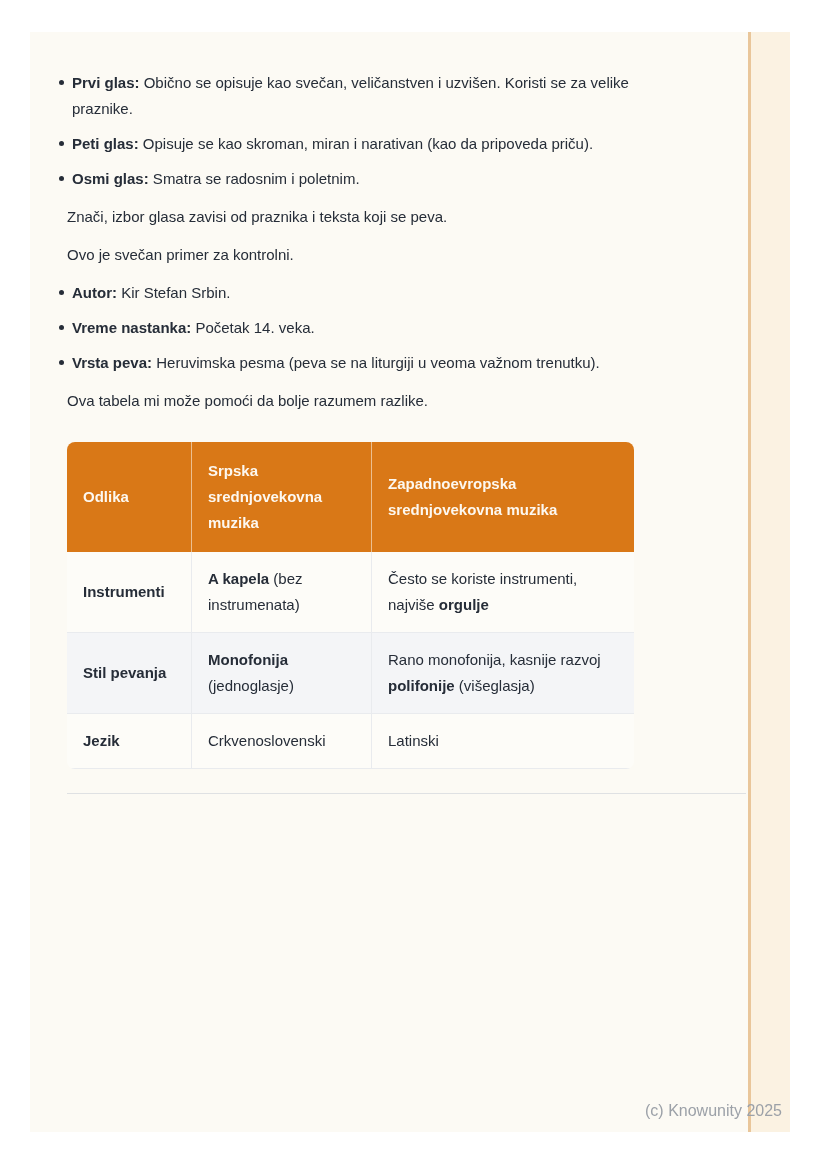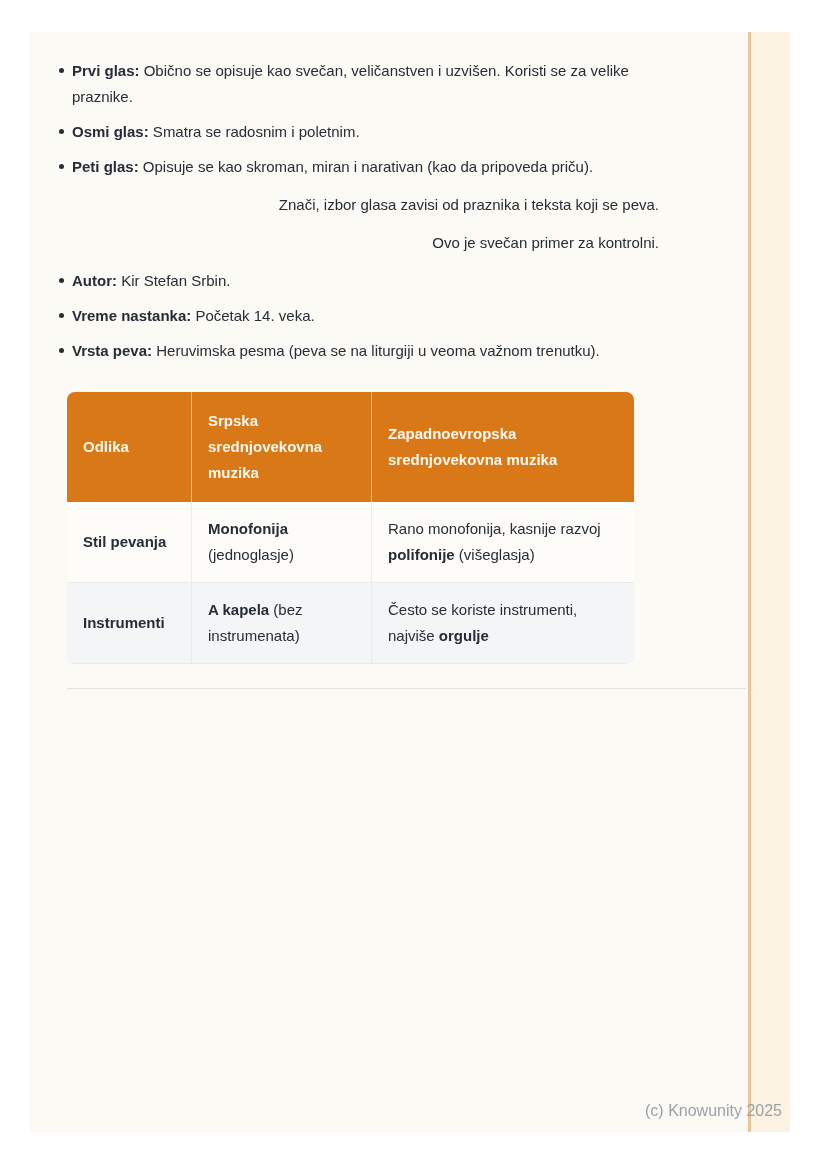--- a/index.html
+++ b/index.html
@@ -21,21 +21,21 @@
     width: 3px; height: 100%;
     background: var(--edge-line, #e9c69a);
   }
   .edge-band {
     position: absolute; top: 0; right: 0;
     width: 39px; height: 100%;
     background: var(--edge-band, #fbf2e2);
   }
   .content {
     position: absolute;
-    left: 37px; top: 14px;
+    left: 37px; top: 26px;
     width: 680px;
     color: #262d38;
     font-size: 15px;
     line-height: 26px;
   }
   ul.doclist {
     list-style: none;
     margin: 12px 0 0 0;
     padding: 0 0 0 5px;
     max-width: 578px;
@@ -49,21 +49,20 @@
     position: absolute;
     left: -13px; top: 10px;
     width: 5px; height: 5px;
     border-radius: 50%;
     background: #262d38;
   }
   .lead { font-weight: 700; }
   p.para {
     margin: 12px 0 0 0;
     max-width: 592px;
-    text-align: right;
   }
   h2.doc-h2 {
     margin: 22px 0 14px 0;
     font-size: 21px;
     line-height: 28px;
     letter-spacing: -0.2px;
     font-weight: 700;
     color: var(--heading-accent, #f5a42b);
   }
   table.cmp {
@@ -117,24 +116,24 @@
   <div class="edge-band"></div>
   <div class="edge-line"></div>
 
   <div class="content">
 
     <ul class="doclist">
       <li>
         <span class="lead">Prvi glas:</span><span> Obično se opisuje kao svečan, veličanstven i uzvišen. Koristi se za velike praznike.</span>
       </li>
       <li>
-        <span class="lead">Osmi glas:</span><span> Smatra se radosnim i poletnim.</span>
+        <span class="lead">Peti glas:</span><span> Opisuje se kao skroman, miran i narativan (kao da pripoveda priču).</span>
       </li>
       <li>
-        <span class="lead">Peti glas:</span><span> Opisuje se kao skroman, miran i narativan (kao da pripoveda priču).</span>
+        <span class="lead">Osmi glas:</span><span> Smatra se radosnim i poletnim.</span>
       </li>
     </ul>
 
     <p class="para">Znači, izbor glasa zavisi od praznika i teksta koji se peva.</p>
 
 
     <p class="para">Ovo je svečan primer za kontrolni.</p>
 
     <ul class="doclist">
       <li>
@@ -142,44 +141,50 @@
       </li>
       <li>
         <span class="lead">Vreme nastanka:</span><span> Početak 14. veka.</span>
       </li>
       <li>
         <span class="lead">Vrsta peva:</span><span> Heruvimska pesma (peva se na liturgiji u veoma važnom trenutku).</span>
       </li>
     </ul>
 
 
+    <p class="para">Ova tabela mi može pomoći da bolje razumem razlike.</p>
 
     <table class="cmp">
       <colgroup>
         <col style="width:124px">
         <col style="width:180px">
         <col style="width:263px">
       </colgroup>
       <thead>
         <tr>
           <th>Odlika</th>
           <th>Srpska srednjovekovna muzika</th>
           <th>Zapadnoevropska srednjovekovna muzika</th>
         </tr>
       </thead>
       <tbody>
         <tr>
+          <td class="feature">Instrumenti</td>
+          <td><span></span><span class="lead">A kapela</span><span> (bez instrumenata)</span></td>
+          <td><span>Često se koriste instrumenti, najviše </span><span class="lead">orgulje</span><span></span></td>
+        </tr>
+        <tr>
           <td class="feature">Stil pevanja</td>
           <td><span></span><span class="lead">Monofonija</span><span> (jednoglasje)</span></td>
           <td><span>Rano monofonija, kasnije razvoj </span><span class="lead">polifonije</span><span> (višeglasja)</span></td>
         </tr>
         <tr>
-          <td class="feature">Instrumenti</td>
-          <td><span></span><span class="lead">A kapela</span><span> (bez instrumenata)</span></td>
-          <td><span>Često se koriste instrumenti, najviše </span><span class="lead">orgulje</span><span></span></td>
+          <td class="feature">Jezik</td>
+          <td><span>Crkvenoslovenski</span><span class="lead"></span><span></span></td>
+          <td><span>Latinski</span><span class="lead"></span><span></span></td>
         </tr>
       </tbody>
     </table>
 
     <hr class="footer-rule">
   </div>
 
   <div class="copyright">(c) Knowunity 2025</div>
 </div>
 

